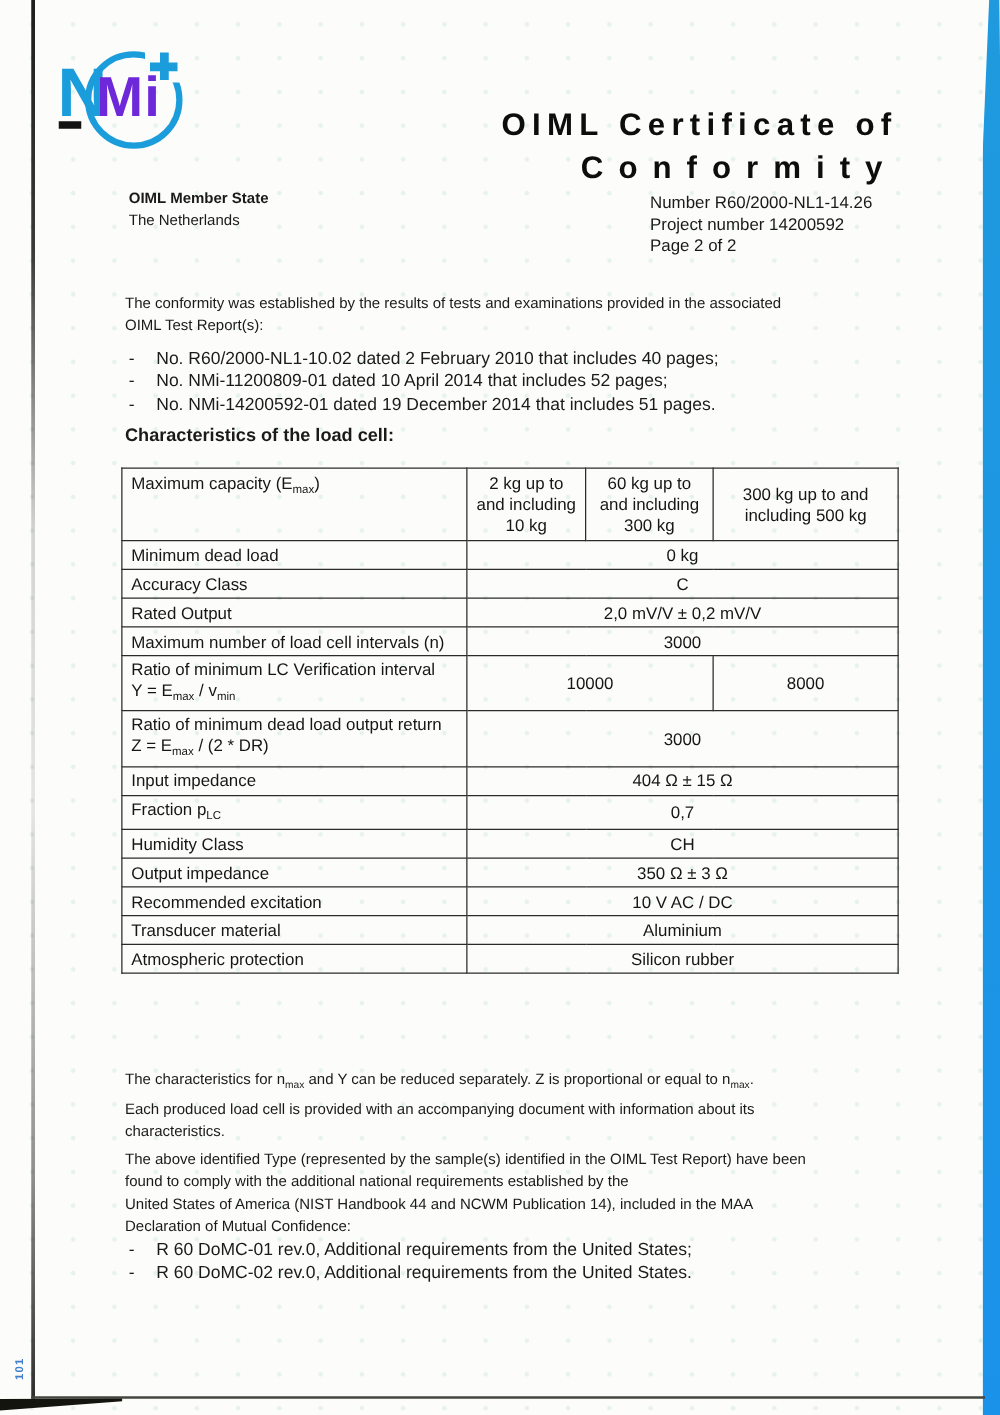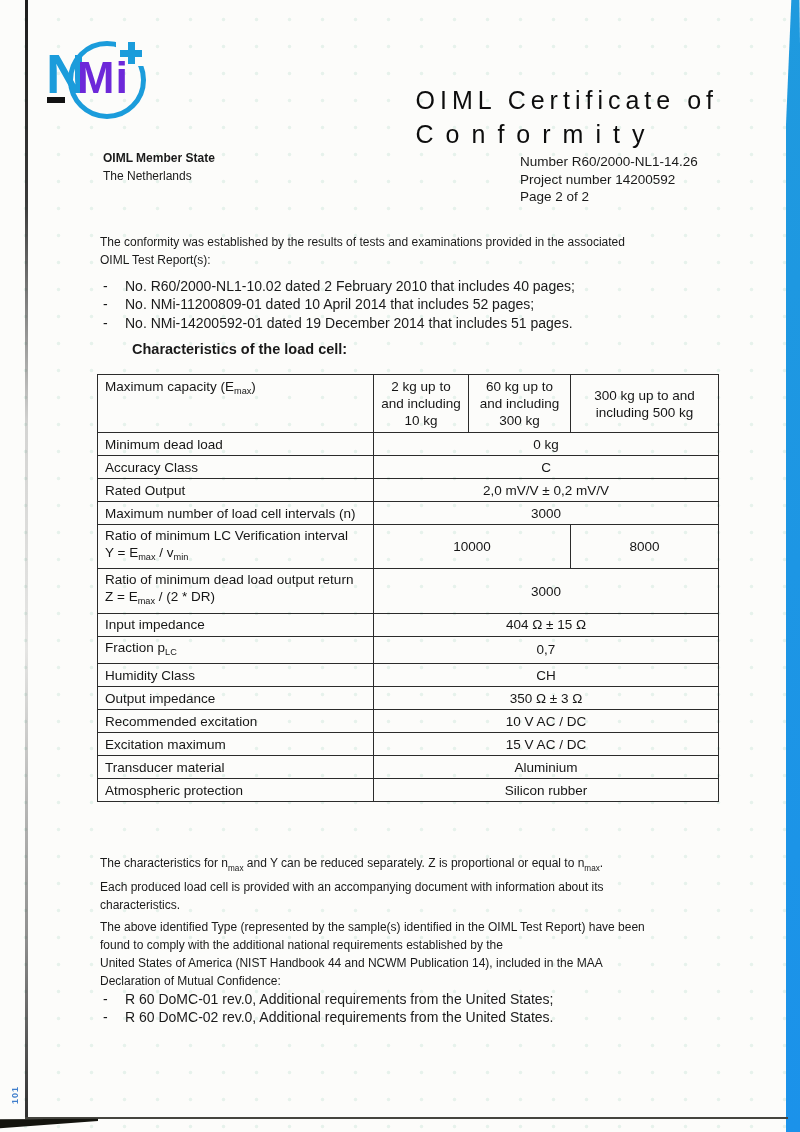--- a/index.html
+++ b/index.html
@@ -35,36 +35,36 @@
   .logo-plus-back{position:absolute;left:70px;top:0px;width:30px;height:28px;background:#fcfcfa;}
   .logo-plus{position:absolute;left:74px;top:4px;width:22px;height:22px;}
   .logo-plus .ph{position:absolute;left:0;top:7.5px;width:22px;height:7px;background:#1b9cdb;}
   .logo-plus .pv{position:absolute;left:7.5px;top:0;width:7px;height:22px;background:#1b9cdb;}
   .logo-n{position:absolute;left:0;top:9px;font-size:55px;line-height:55px;font-weight:700;color:#1b9cdb;}
   .logo-mi{position:absolute;left:31px;top:17px;font-size:45px;line-height:45px;font-weight:700;
     color:#6d28d9;letter-spacing:1px;}
   .logo-minus{position:absolute;left:1px;top:59px;width:18px;height:6px;background:#121212;}
 
   
-  .title{position:absolute;top:86px;right:82px;text-align:left;font-weight:400;color:#0d0d0d;}
+  .title{position:absolute;top:86px;right:82px;text-align:right;font-weight:700;color:#0d0d0d;}
   .title .l1{font-size:25px;letter-spacing:5px;white-space:nowrap;}
   .title .l2{font-size:25px;letter-spacing:12px;margin-top:5px;white-space:nowrap;}
   .member{position:absolute;left:103px;top:150px;font-size:12px;line-height:17.5px;}
   .member .lbl{font-weight:700;}
   .cert-numbers{position:absolute;left:520px;top:153px;font-size:13.5px;line-height:17.5px;font-weight:500;}
 
   
   .para{font-size:12px;line-height:18px;white-space:pre-line;}
   .intro{position:absolute;left:100px;top:233px;width:640px;}
   .list{position:absolute;font-size:14px;line-height:18.3px;}
   .reports{left:103px;top:277px;}
   .domc{left:103px;top:990px;}
   .list .row{display:flex;}
   .list .marker{width:22px;flex:none;}
-  .char-heading{position:absolute;left:100px;top:341px;font-size:14.5px;font-weight:700;margin-left:32px;}
+  .char-heading{position:absolute;left:100px;top:341px;font-size:14.5px;font-weight:700;}
 
   
   .tblwrap{position:absolute;left:97px;top:374px;}
   table{border-collapse:collapse;table-layout:fixed;width:621px;}
   td{border:1.5px solid #2b2b2b;padding:2px 7px;font-size:13.5px;line-height:17px;
      color:#161616;overflow:hidden;}
   thead td{height:52px;vertical-align:middle;}
   thead td.lbl{vertical-align:top;padding-top:3px;}
   thead td.val{text-align:center;}
   tbody td{height:18px;}
@@ -189,24 +189,20 @@
           </tr>
           <tr>
             <td class="lbl">Output impedance</td>
             <td class="val" colspan="3">350 Ω ± 3 Ω</td>
           </tr>
           <tr>
             <td class="lbl">Recommended excitation</td>
             <td class="val" colspan="3">10 V AC / DC</td>
           </tr>
           <tr>
-            <td class="lbl">Excitation maximum</td>
-            <td class="val" colspan="3">15 V AC / DC</td>
-          </tr>
-          <tr>
             <td class="lbl">Transducer material</td>
             <td class="val" colspan="3">Aluminium</td>
           </tr>
           <tr>
             <td class="lbl">Atmospheric protection</td>
             <td class="val" colspan="3">Silicon rubber</td>
           </tr>
         </tbody>
     </table>
   </div>

